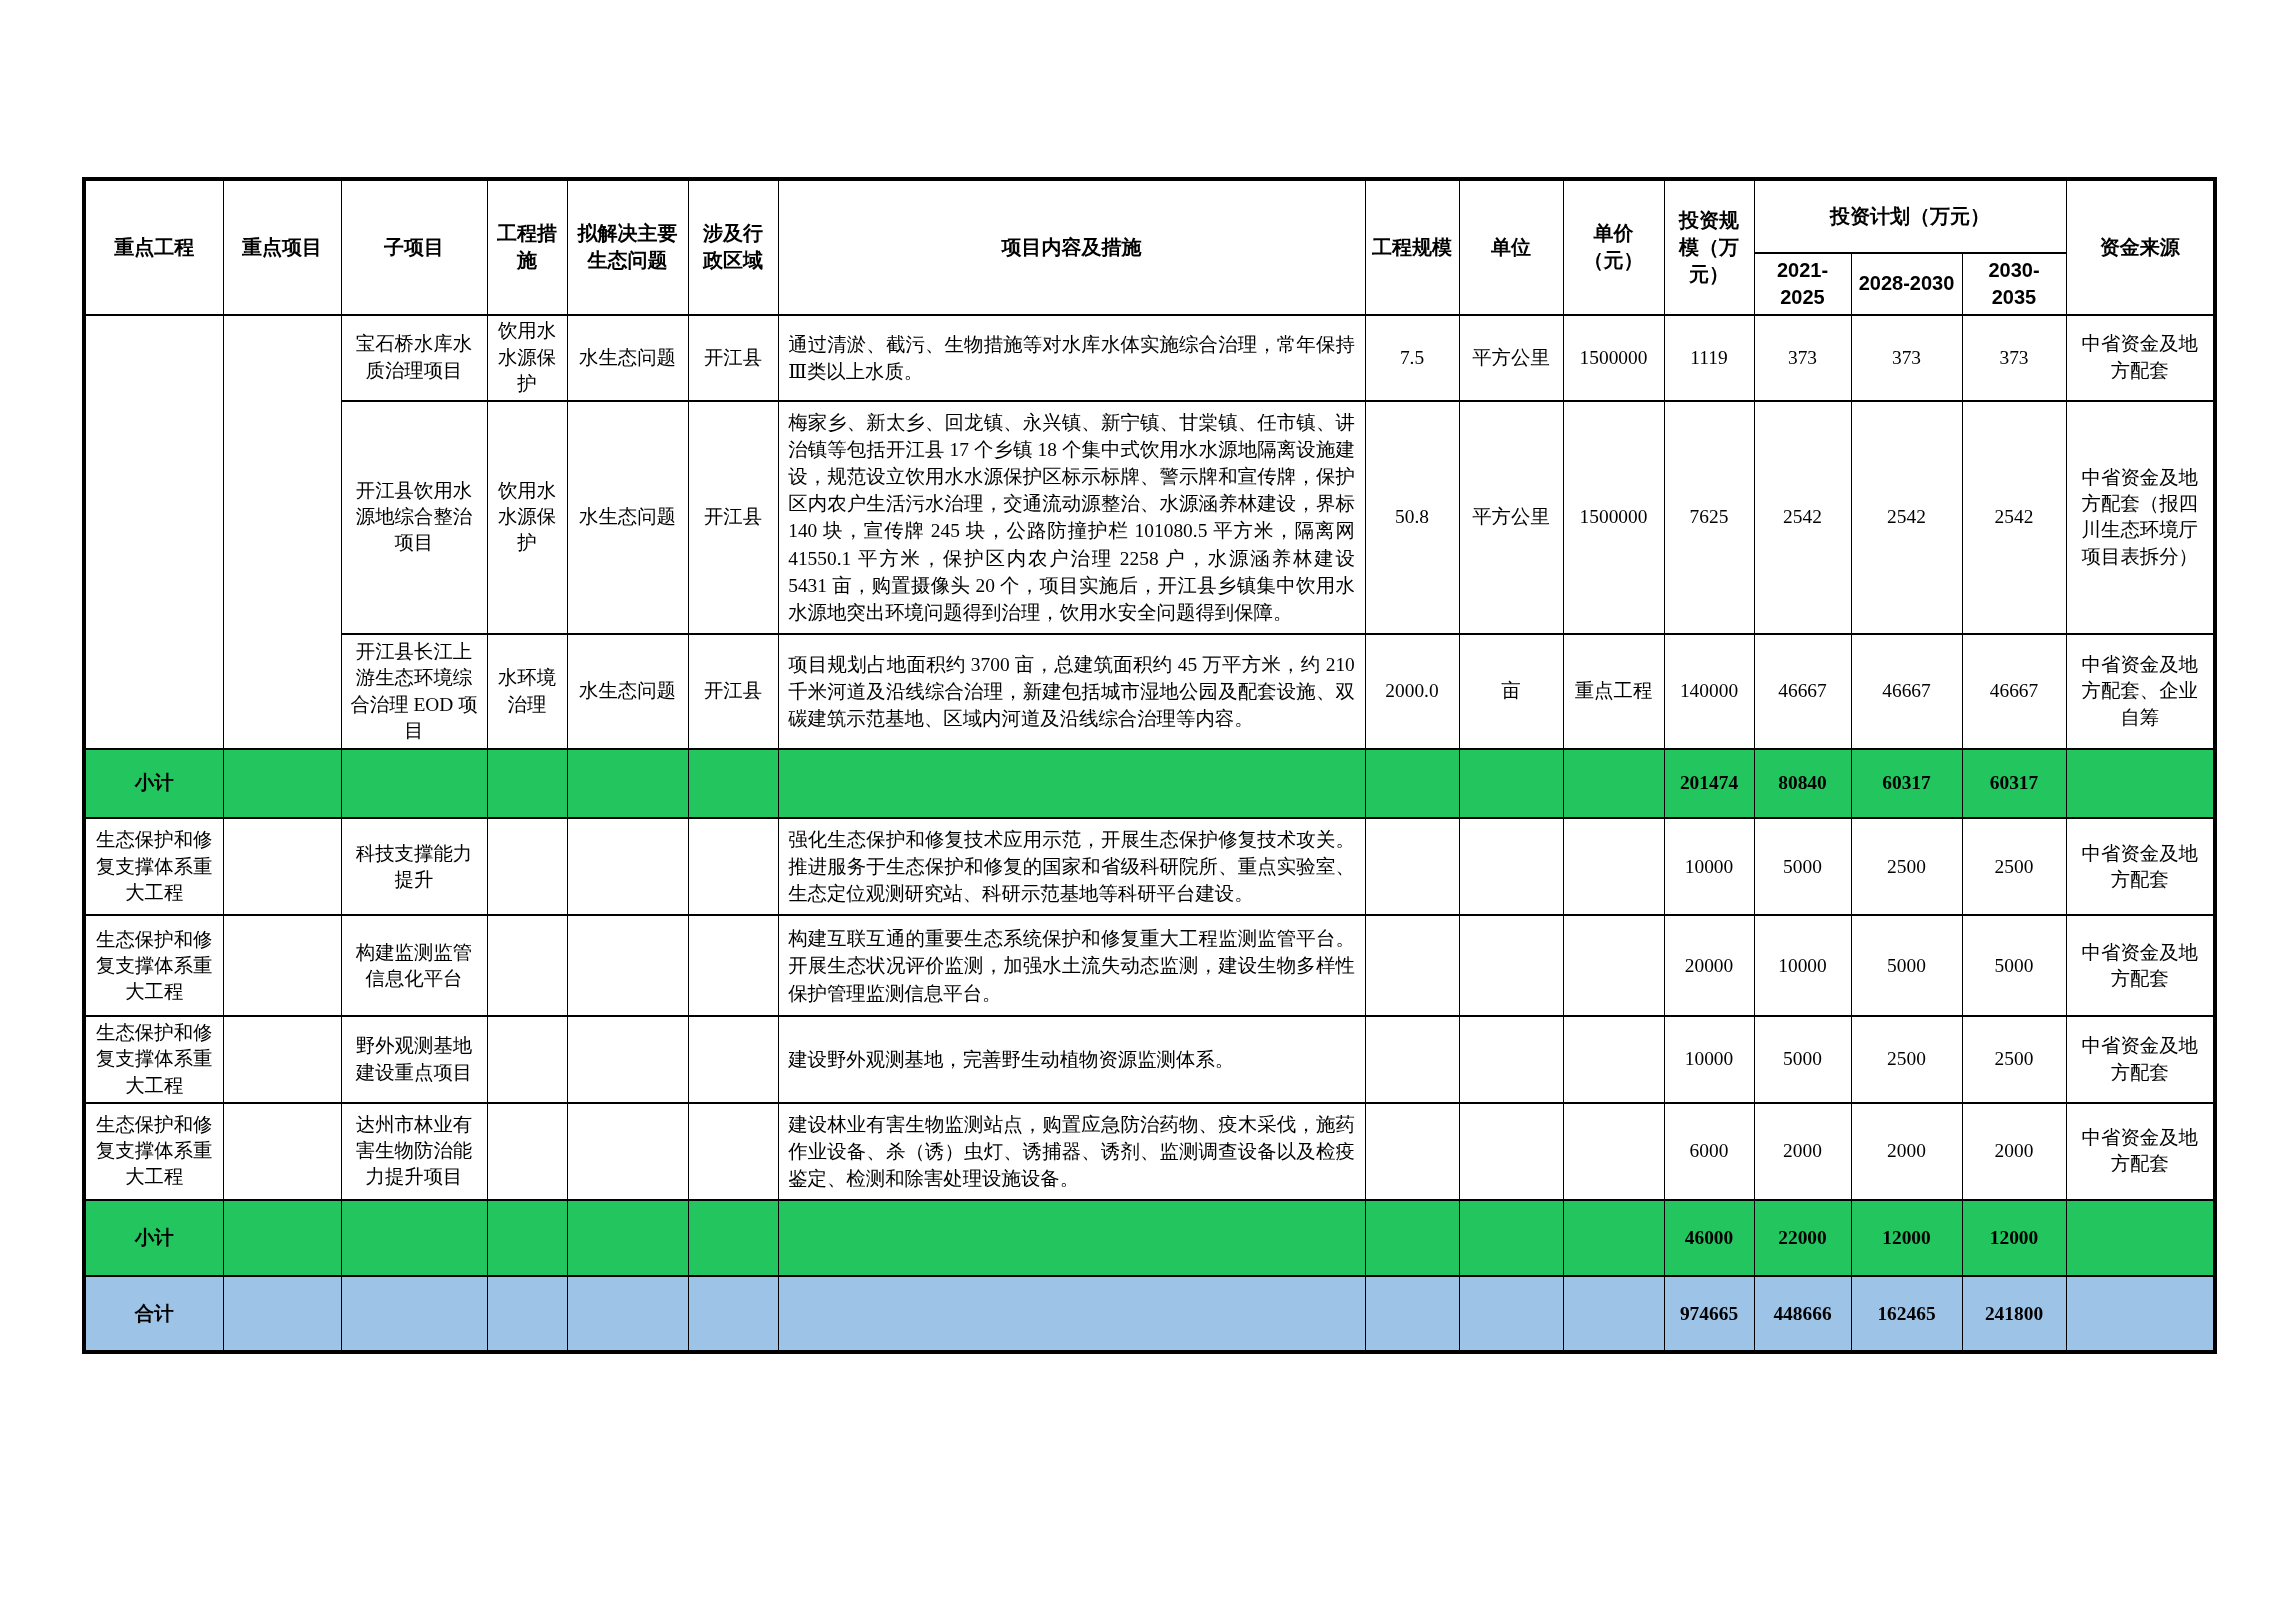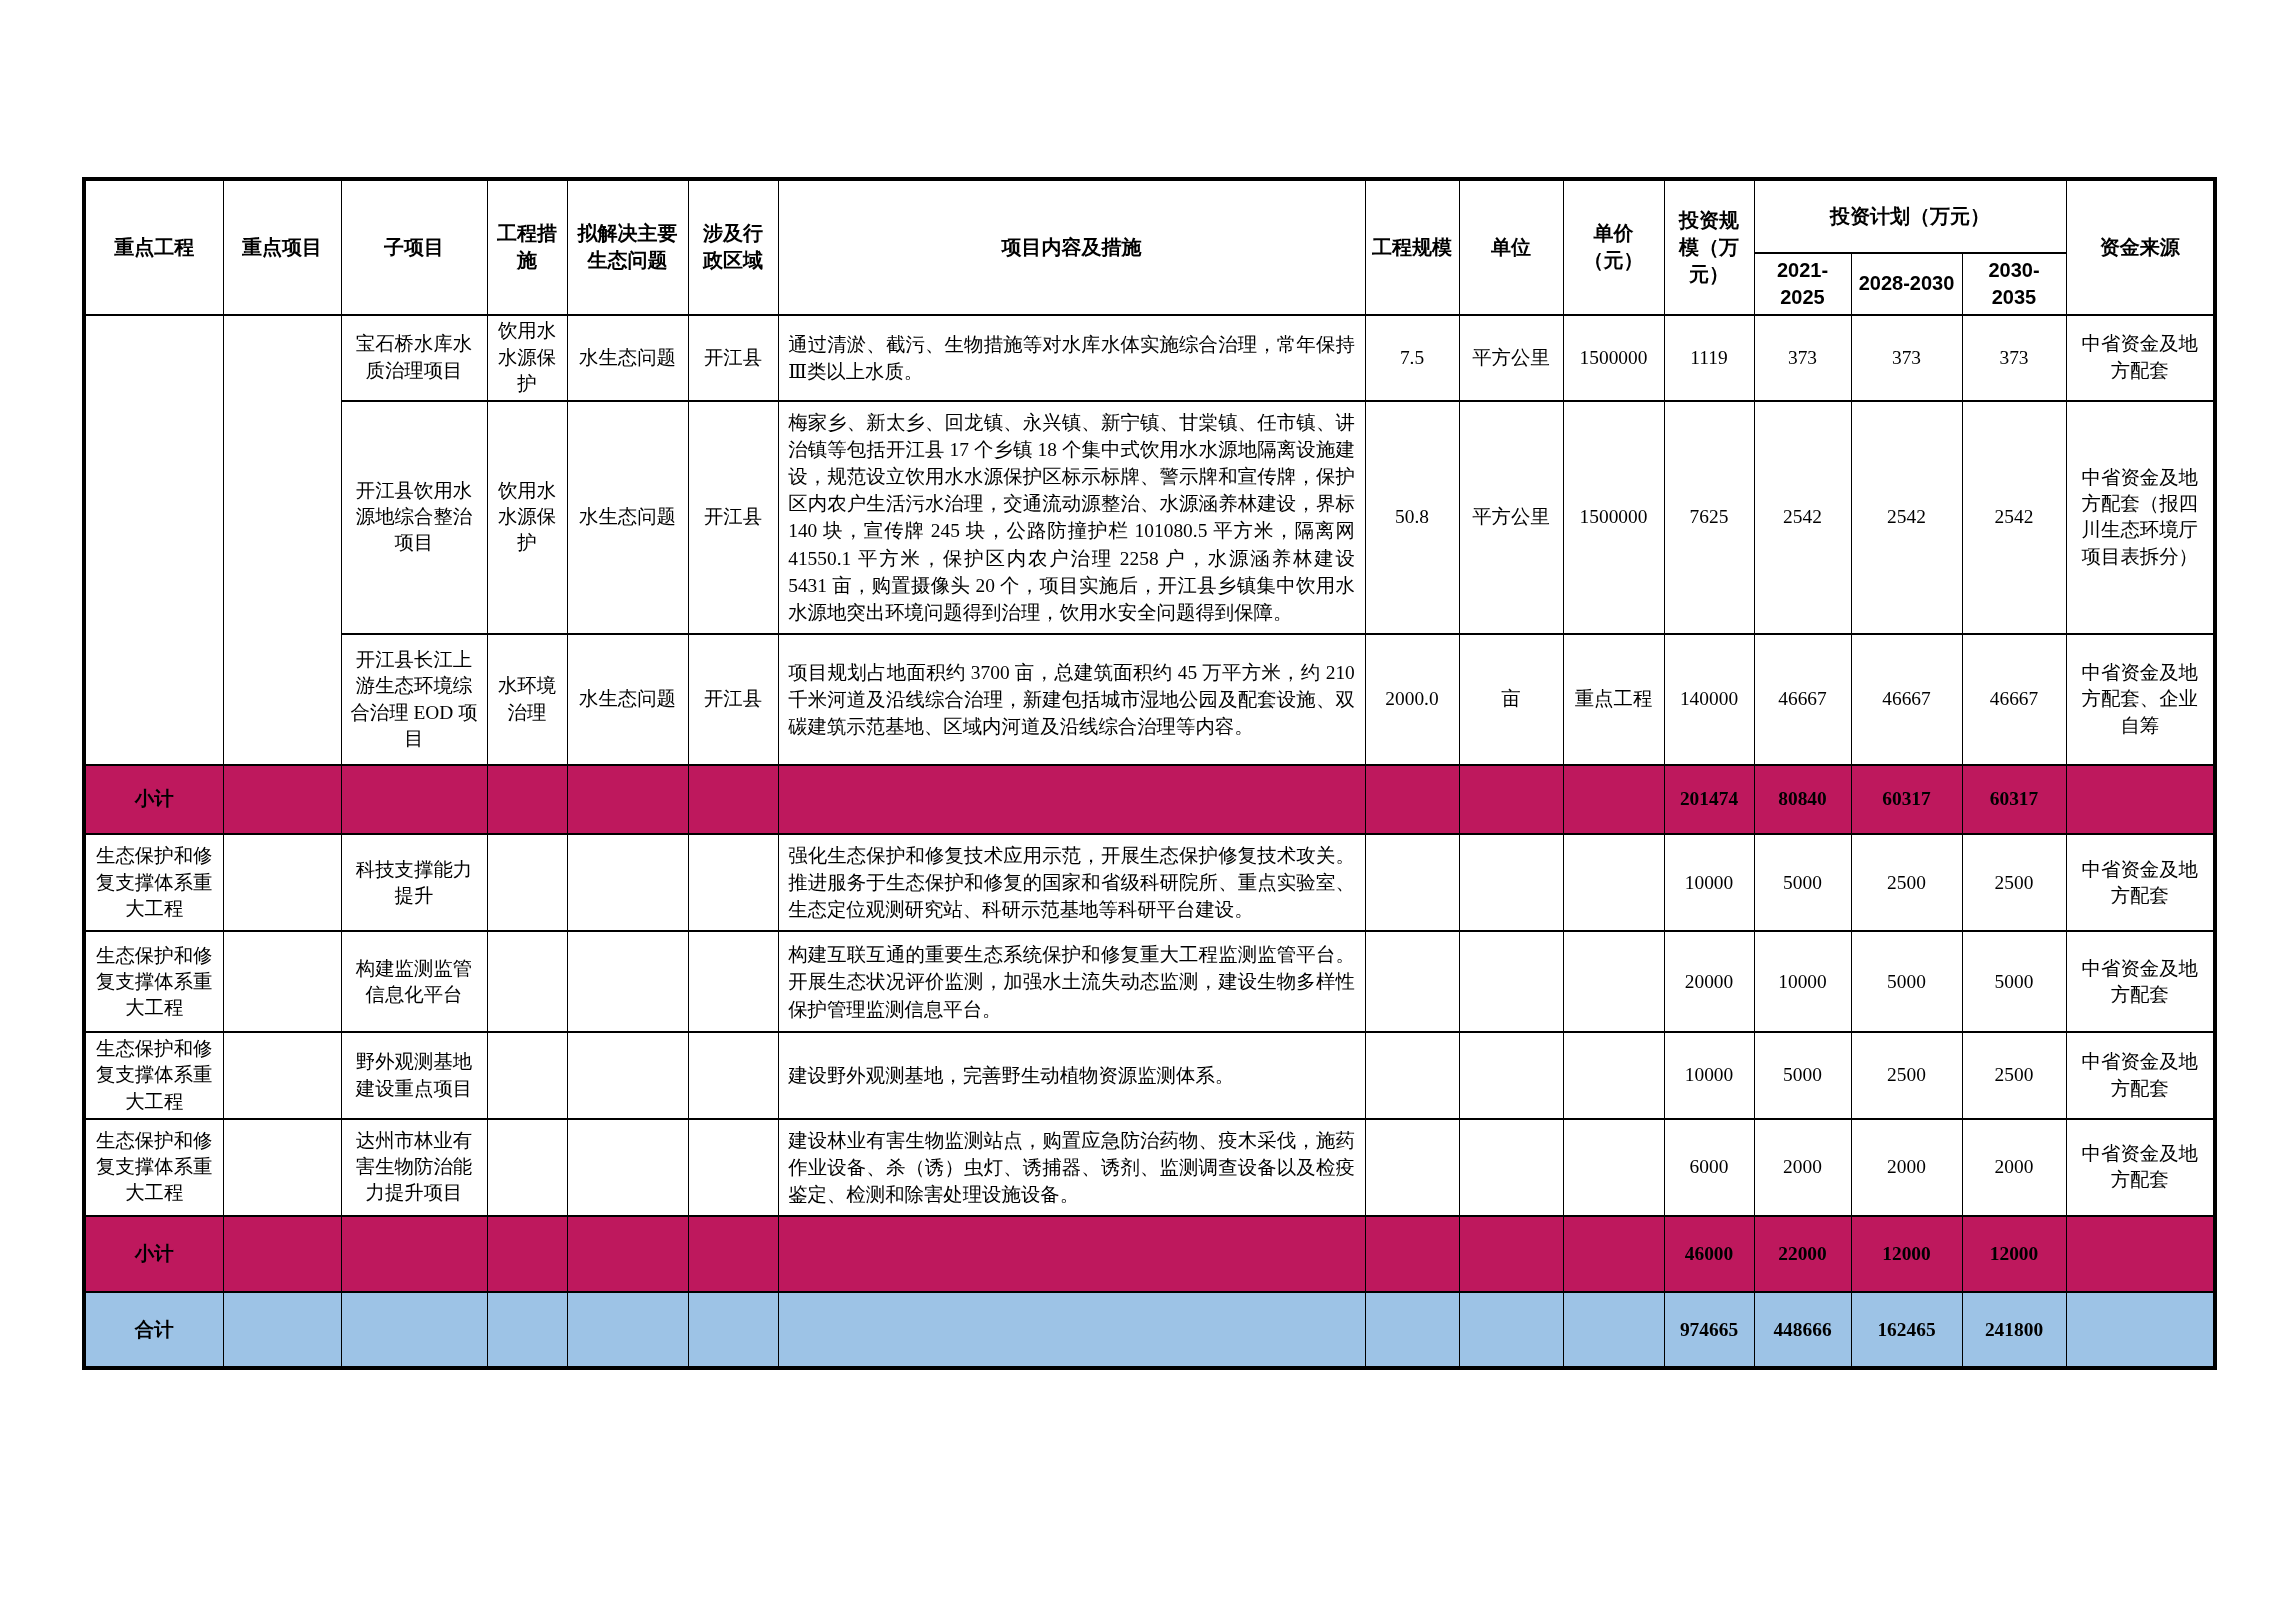--- a/index.html
+++ b/index.html
@@ -6,28 +6,28 @@
   #page{position:relative;width:2295px;height:1624px;background:#ffffff;overflow:hidden;
         font-family:"Liberation Serif","DejaVu Serif",serif;color:#000;}
   table.main{position:absolute;left:82px;top:177px;width:2131px;border-collapse:collapse;
              table-layout:fixed;border:4.2px solid #000;}
   th,td{border:1.4px solid #000;border-top-width:2.8px;border-bottom-width:2.8px;
         padding:2.8px 5.6px;text-align:center;vertical-align:middle;
         font-size:19.4px;font-weight:normal;word-break:break-word;}
   th{font-family:"Liberation Sans","DejaVu Sans",sans-serif;font-weight:bold;font-size:20px;line-height:1.35;}
   td{line-height:1.35;}
   td.content{text-align:justify;text-justify:inter-ideograph;padding:7px 9.7px;line-height:1.4;}
-  tr.sub td{background:#be185d;}
+  tr.sub td{background:#22c55e;}
   tr.grand td{background:#9dc3e6;}
   tr.sub td.num,tr.grand td.num,tr.sub td.lab,tr.grand td.lab{font-weight:bold;}
   .pageno{position:absolute;left:0;right:0;top:1483px;text-align:center;
           font-family:"Liberation Sans","DejaVu Sans",sans-serif;font-size:21px;}
   
   tr.h1{height:74px;} tr.h2{height:56px;}
-  tr.r1{height:73px;} tr.r2{height:215px;} tr.r3{height:131px;}
+  tr.r1{height:73px;} tr.r2{height:215px;} tr.r3{height:115px;}
   tr.st{height:69px;}
   tr.r4{height:87px;} tr.r5{height:101px;} tr.r6{height:83px;} tr.r7{height:89px;}
   tr.st2{height:76px;} tr.grand{height:76px;}
 </style>
 </head>
 <body>
 
 <div id="page">
 
   <table class="main">

